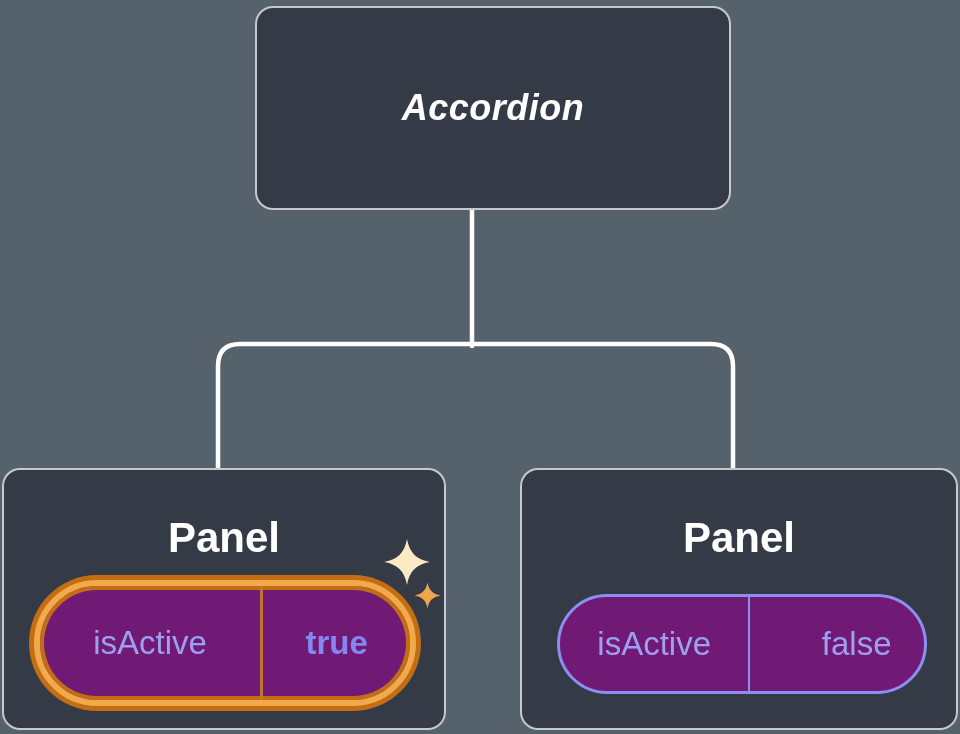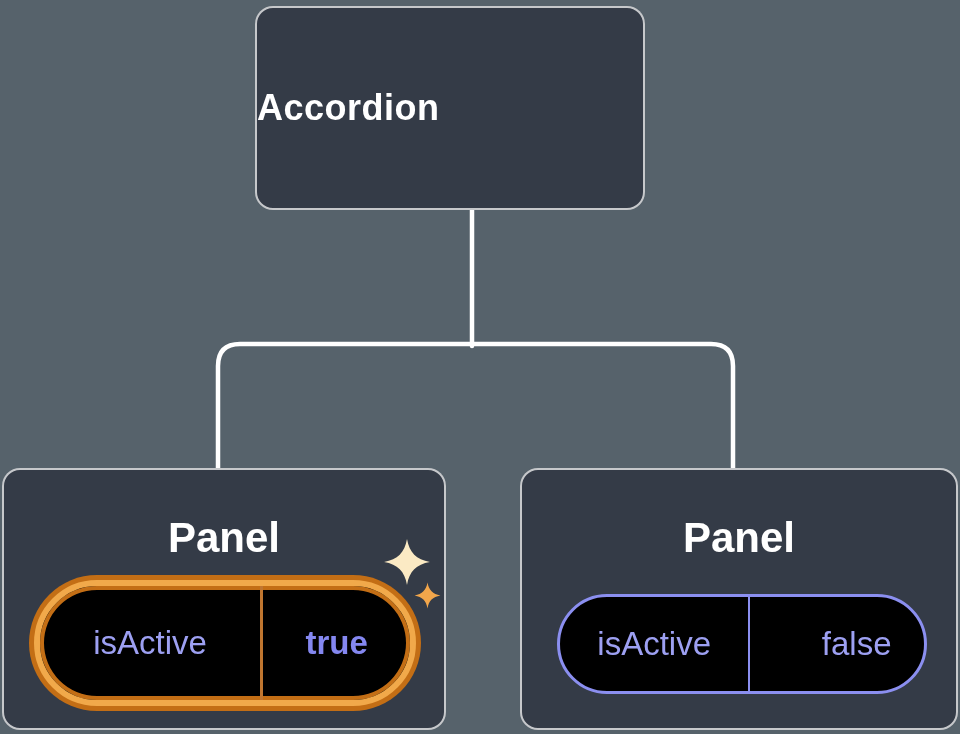--- a/index.html
+++ b/index.html
@@ -17,38 +17,38 @@
   }
   .node {
     position: absolute;
     background: #343B47;
     border: 2px solid rgba(255,255,255,0.72);
     border-radius: 18px;
     box-sizing: border-box;
     z-index: 1;
   }
   .root-node {
-    left: 255px; top: 6px; width: 390px; height: 204px;
-    display: flex; align-items: center; justify-content: flex-start;
+    left: 255px; top: 6px; width: 476px; height: 204px;
+    display: flex; align-items: center; justify-content: center; font-style: italic;
   }
   .root-label {
     color: #FFFFFF; font-size: 36px; font-weight: 700; letter-spacing: 0.5px;
   }
   .panel-left  { left: 2px;   top: 468px; width: 444px; height: 262px; }
   .panel-right { left: 520px; top: 468px; width: 438px; height: 262px; }
   .panel-title {
     color: #FFFFFF; font-size: 42px; font-weight: 600;
     text-align: center; margin-top: 44px;
   }
   .pill {
     position: absolute;
     border-radius: 999px;
     display: flex; align-items: stretch;
     box-sizing: border-box;
-    background: #000000;
+    background: #701a75;
   }
   .pill .cell {
     display: flex; align-items: center; justify-content: center;
     font-size: 33px;
     min-width: 0;
   }
   .pill-active {
     left: 30px; top: 110px; width: 382px; height: 126px;
     border: 6px solid #F1A94A;
     box-shadow: 0 0 0 5px #C36E15, inset 0 0 0 4px #C36E15;

